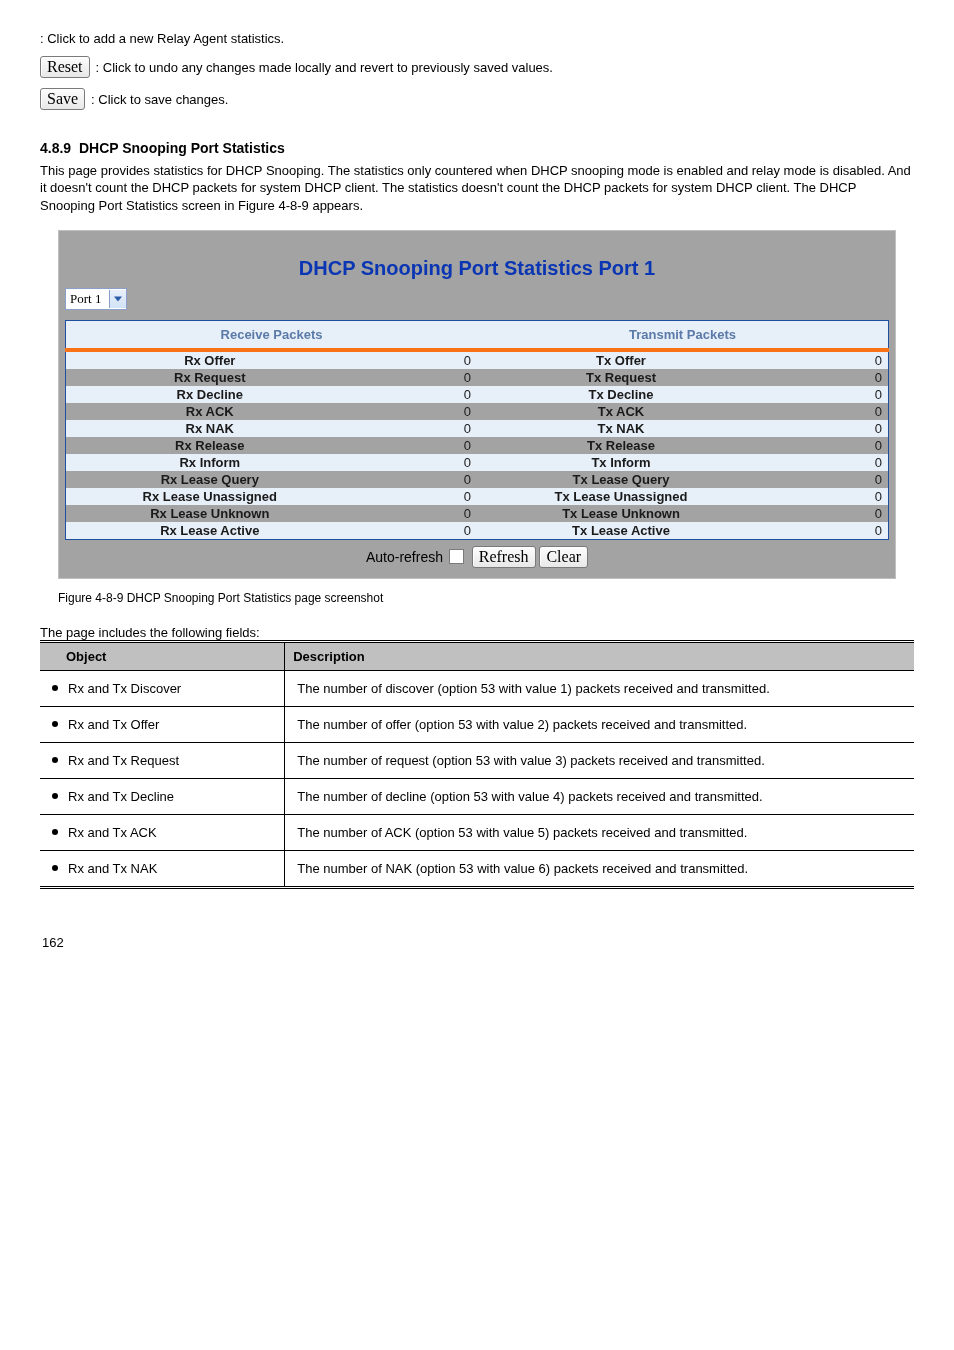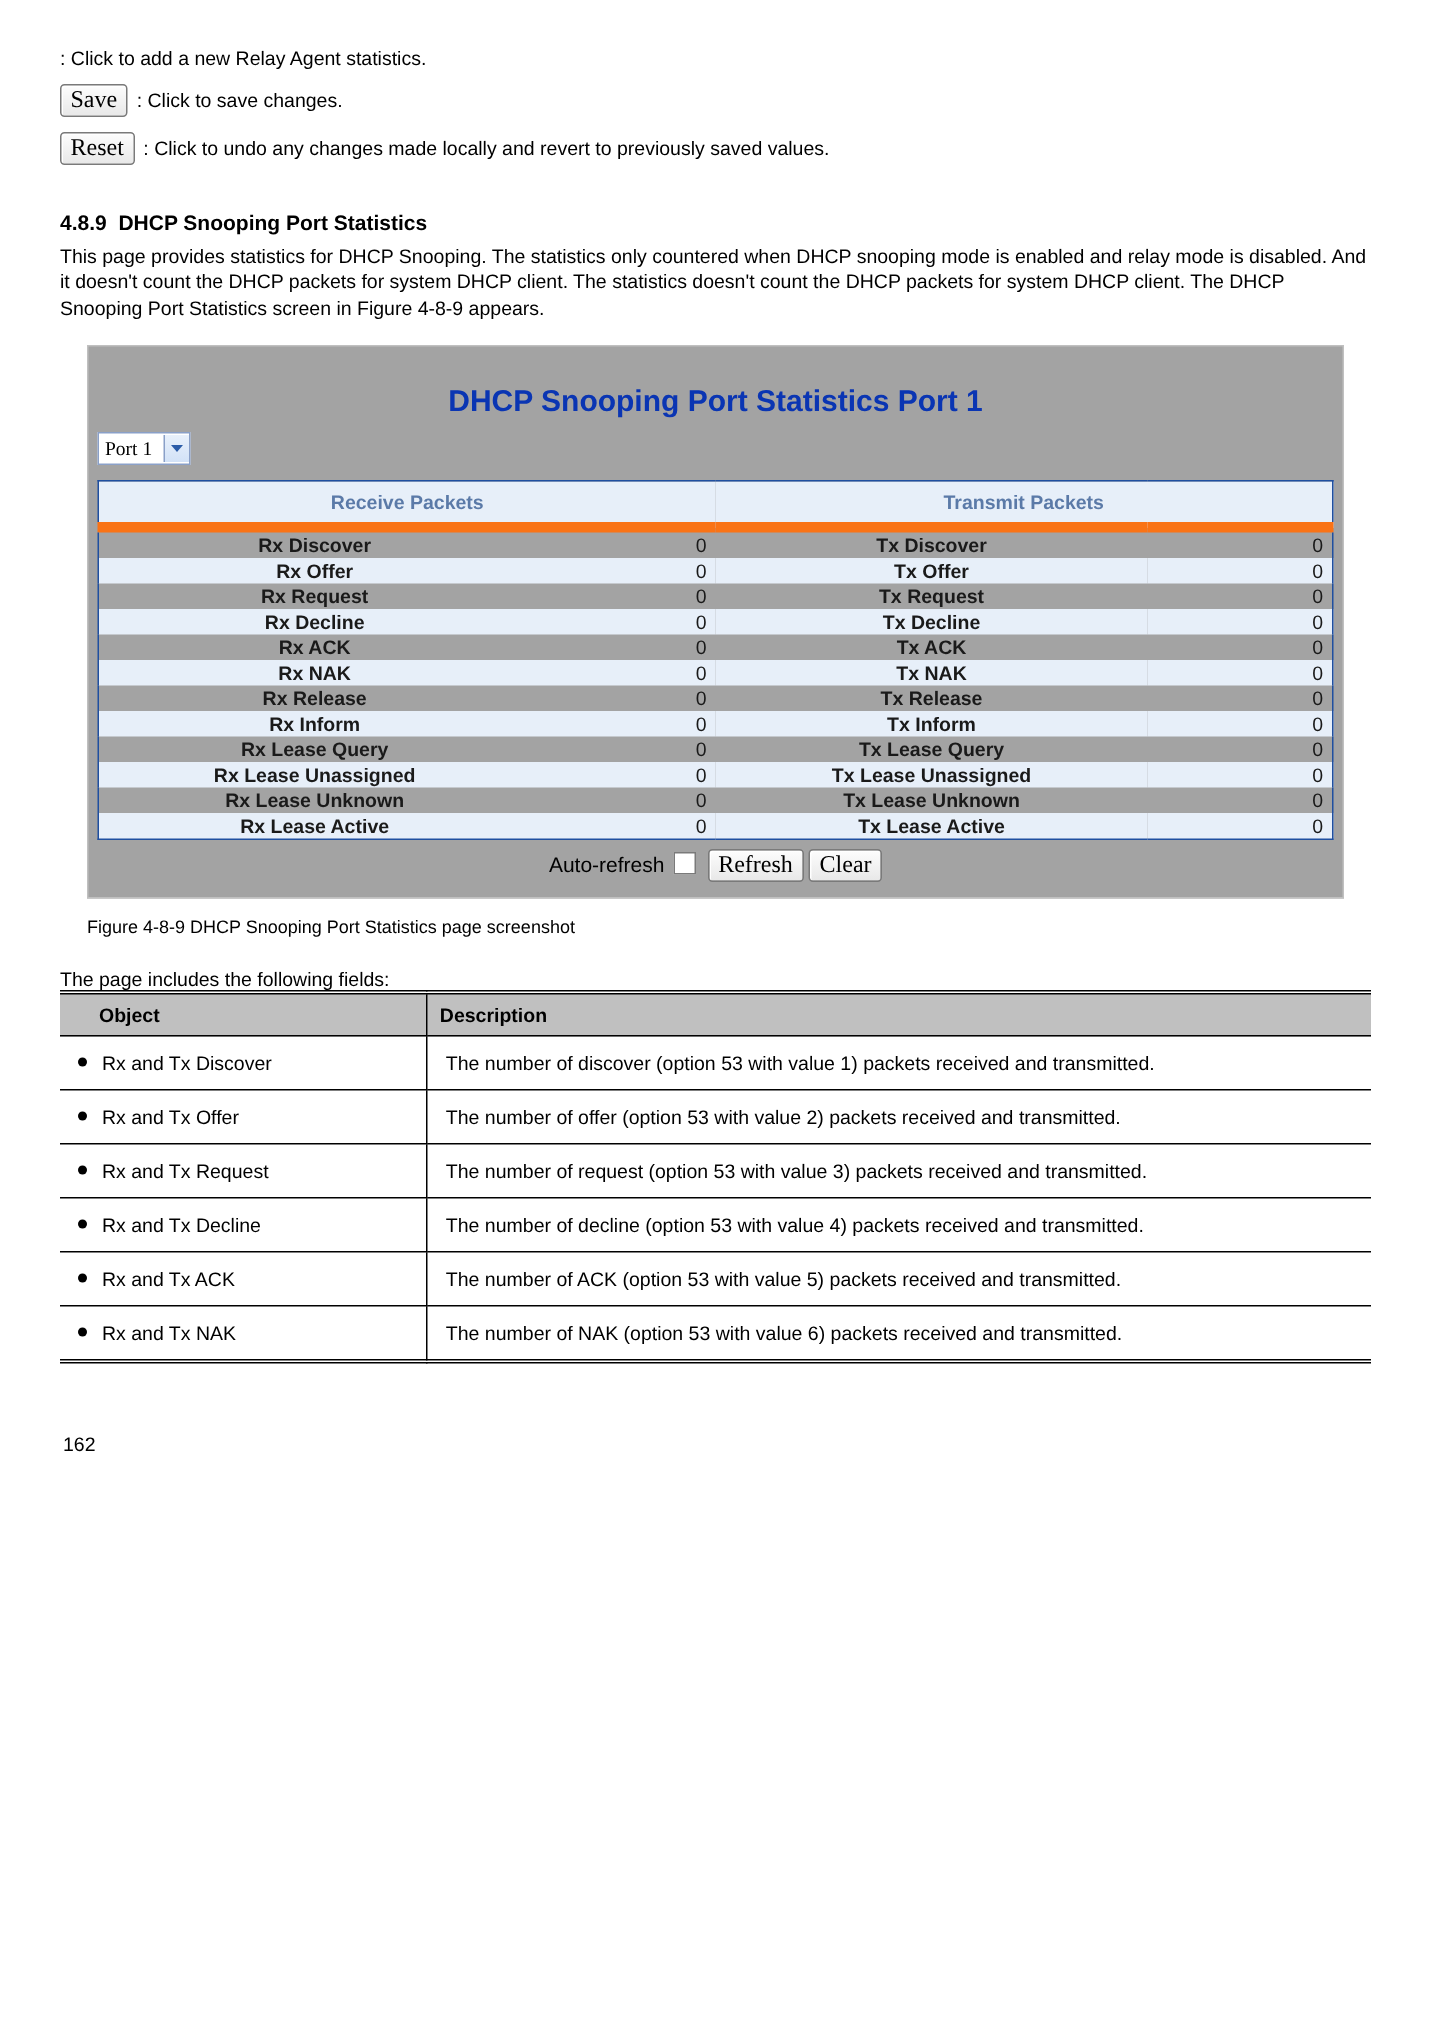--- a/index.html
+++ b/index.html
@@ -103,21 +103,21 @@
     border-collapse: collapse;
     border: 1px solid #1f4fa0;
     font-size: 13px;
   }
   .stats-table th {
     background: #e7eff9;
     color: #5b7aa8;
     font-weight: bold;
     text-align: center;
     padding: 6px 4px;
-    border-bottom: 7px solid #f97316;
+    border-bottom: 4px solid #f97316;
   }
   .stats-table td {
     padding: 1px 6px;
     font-weight: bold;
     color: #1a1a1a;
     vertical-align: middle;
   }
   .stats-table tr.alt td { background: #e7eff9; }
   .stats-table td.lbl { text-align: center; width: 35%; }
   .stats-table td.val { text-align: right; width: 15%; font-weight: normal; }
@@ -187,27 +187,27 @@
   }
 </style>
 </head>
 <body>
 
 <div class="page">
 
   <p class="intro">: Click to add a new Relay Agent statistics.</p>
 
   <div class="btn-line">
+    <button class="classic-btn">Reset</button>
+    <span class="btn-desc">: Click to undo any changes made locally and revert to previously saved values.</span>
+  </div>
+
+  <div class="btn-line">
     <button class="classic-btn">Save</button>
     <span class="btn-desc">: Click to save changes.</span>
-  </div>
-
-  <div class="btn-line">
-    <button class="classic-btn">Reset</button>
-    <span class="btn-desc">: Click to undo any changes made locally and revert to previously saved values.</span>
   </div>
 
   <div class="sec-hdr">
     <span class="sec-num">4.8.9</span>
     &nbsp;<span class="sec-title">DHCP Snooping Port Statistics</span>
   </div>
 
   <p class="body-text">This page provides statistics for DHCP Snooping. The statistics only countered when DHCP snooping mode is enabled and relay mode is disabled. And it doesn't count the DHCP packets for system DHCP client. The statistics doesn't count the DHCP packets for system DHCP client. The DHCP Snooping Port Statistics screen in Figure 4-8-9 appears.</p>
 
   <div class="shot-frame">
@@ -225,26 +225,20 @@
     </div>
 
     <table class="stats-table">
       <thead>
         <tr>
           <th colspan="2">Receive Packets</th>
           <th colspan="2">Transmit Packets</th>
         </tr>
       </thead>
       <tbody id="stats-body">
-          <tr>
-            <td class="lbl">Rx Discover</td>
-            <td class="val">0</td>
-            <td class="lbl">Tx Discover</td>
-            <td class="val">0</td>
-          </tr>
           <tr class="alt">
             <td class="lbl">Rx Offer</td>
             <td class="val">0</td>
             <td class="lbl">Tx Offer</td>
             <td class="val">0</td>
           </tr>
           <tr>
             <td class="lbl">Rx Request</td>
             <td class="val">0</td>
             <td class="lbl">Tx Request</td>

